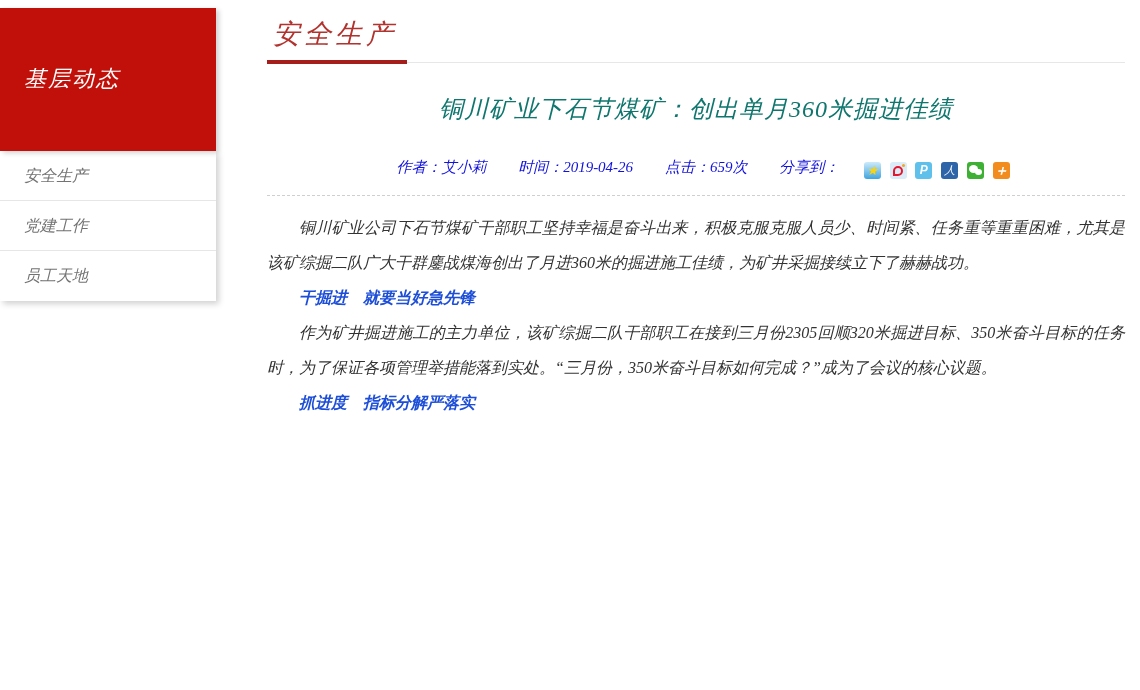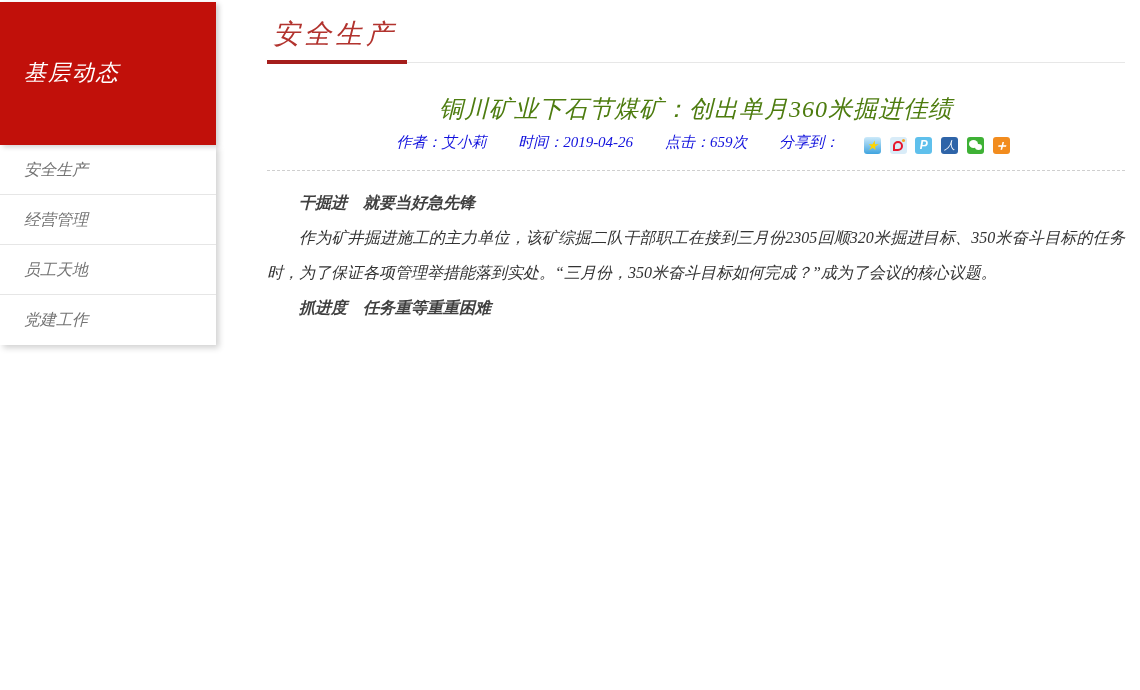--- a/index.html
+++ b/index.html
@@ -1,42 +1,42 @@
 <!DOCTYPE html>
 <html><head>
 <meta charset="utf-8">
 <style>
   * { margin:0; padding:0; box-sizing:border-box;font-style:italic; }
   html,body { width:1140px; height:690px; overflow:hidden; background:#fff;
     font-family:"Liberation Sans","DejaVu Sans",sans-serif; }
 
   
-  .sidebar { position:absolute; left:0; top:2px; width:216px; }
+  .sidebar { position:absolute; left:0; top:8px; width:216px; }
   .sidebar-head { height:143px; background:#c1100a; position:relative;
     box-shadow:3px 2px 5px rgba(0,0,0,.18); }
   .sidebar-title { position:absolute; left:24px; top:56px; color:#fff;
     font-size:22px; letter-spacing:2px; font-weight:400; }
   .sidebar-menu { background:#fff; box-shadow:3px 3px 6px rgba(0,0,0,.18); }
   .menu-item { height:50px; line-height:49px; padding-left:24px; font-size:16px;
     color:#737373; border-bottom:1px solid #e6e6e6; cursor:pointer; }
   .menu-item:last-child { border-bottom:none; }
 
   
   .main { position:absolute; left:267px; top:0; width:858px; }
 
   .cat-header { padding-top:16px; border-bottom:1px solid #e7e7e7; }
   .cat-title { display:inline-block; font-family:"Liberation Serif","DejaVu Serif",serif;
     font-size:27px; color:#b2332e; letter-spacing:4px; padding:0 10px 8px 6px;
     border-bottom:4px solid #a51e1c; margin-bottom:-2px; }
 
   .article { font-family:"Liberation Serif","DejaVu Serif",serif; }
   .article-title { margin-top:30px; text-align:center; font-size:24px;
-    font-weight:400; color:#4d7c0f; letter-spacing:1px; }
+    font-weight:400; color:#0f766e; letter-spacing:1px; }
 
-  .meta-row { margin-top:7px; text-align:center; font-size:15px; color:#1212dd;
+  .meta-row { margin-top:32px; text-align:center; font-size:15px; color:#1212dd;
     height:20px; line-height:20px; }
   .meta-seg { margin:0 14px; }
   .share-group { display:inline-block; vertical-align:middle; margin-left:2px; }
 
   .share-icon { display:inline-block; width:17px; height:17px; border-radius:3px;
     margin-left:5px; vertical-align:middle; position:relative; cursor:pointer;
     text-align:center; font-family:"Liberation Sans",sans-serif; overflow:hidden; }
   .icon-qzone { background:linear-gradient(#cdeafa,#3fa4df); color:#ffd400;
     font-size:13px; line-height:17px; }
   .icon-weibo { background:#d9ecf8; }
@@ -53,34 +53,33 @@
   .icon-wechat::after { content:""; position:absolute; right:2px; top:7px; width:7px;
     height:6px; background:#fff; border-radius:50%; }
   .icon-more { background:#f28c1e; color:#fff; font-weight:bold; font-size:14px;
     line-height:16px; }
 
   .dashed-sep { margin-top:18px; border-top:1px dashed #cfcfcf; }
 
   .article-body { padding-top:14px; font-size:16px; line-height:35px; color:#333;
     text-align:justify; }
   .article-body p { text-indent:2em; }
-  .article-body .sub-head { text-indent:2em; font-weight:bold; color:#404040; }
+  .article-body .sub-head { text-indent:2em; font-weight:bold; color:#1d4ed8; }
 </style>
 </head>
 <body>
 
 <div class="sidebar">
   <div class="sidebar-head">
     <div class="sidebar-title">基层动态</div>
   </div>
   <div class="sidebar-menu">
     <div class="menu-item">安全生产</div>
-    <div class="menu-item">经营管理</div>
+    <div class="menu-item">党建工作</div>
     <div class="menu-item">员工天地</div>
-    <div class="menu-item">党建工作</div>
   </div>
 </div>
 
 <div class="main">
 
   <div class="cat-header">
     <span class="cat-title">安全生产</span>
   </div>
 
   <div class="article">
@@ -97,18 +96,19 @@
         <span class="share-icon icon-pengyou" title="朋友网">P</span>
         <span class="share-icon icon-renren" title="人人网">人</span>
         <span class="share-icon icon-wechat" title="微信"></span>
         <span class="share-icon icon-more" title="更多">＋</span>
       </span>
     </div>
 
     <div class="dashed-sep"></div>
 
     <div class="article-body">
+      <p>铜川矿业公司下石节煤矿干部职工坚持幸福是奋斗出来，积极克服克服人员少、时间紧、任务重等重重困难，尤其是该矿综掘二队广大干群鏖战煤海创出了月进360米的掘进施工佳绩，为矿井采掘接续立下了赫赫战功。</p>
       <p class="sub-head">干掘进　就要当好急先锋</p>
       <p>作为矿井掘进施工的主力单位，该矿综掘二队干部职工在接到三月份2305回顺320米掘进目标、350米奋斗目标的任务时，为了保证各项管理举措能落到实处。“三月份，350米奋斗目标如何完成？”成为了会议的核心议题。</p>
-      <p class="sub-head">抓进度　任务重等重重困难</p>
+      <p class="sub-head">抓进度　指标分解严落实</p>
     </div>
   </div>
 </div>
 
 </body></html>

